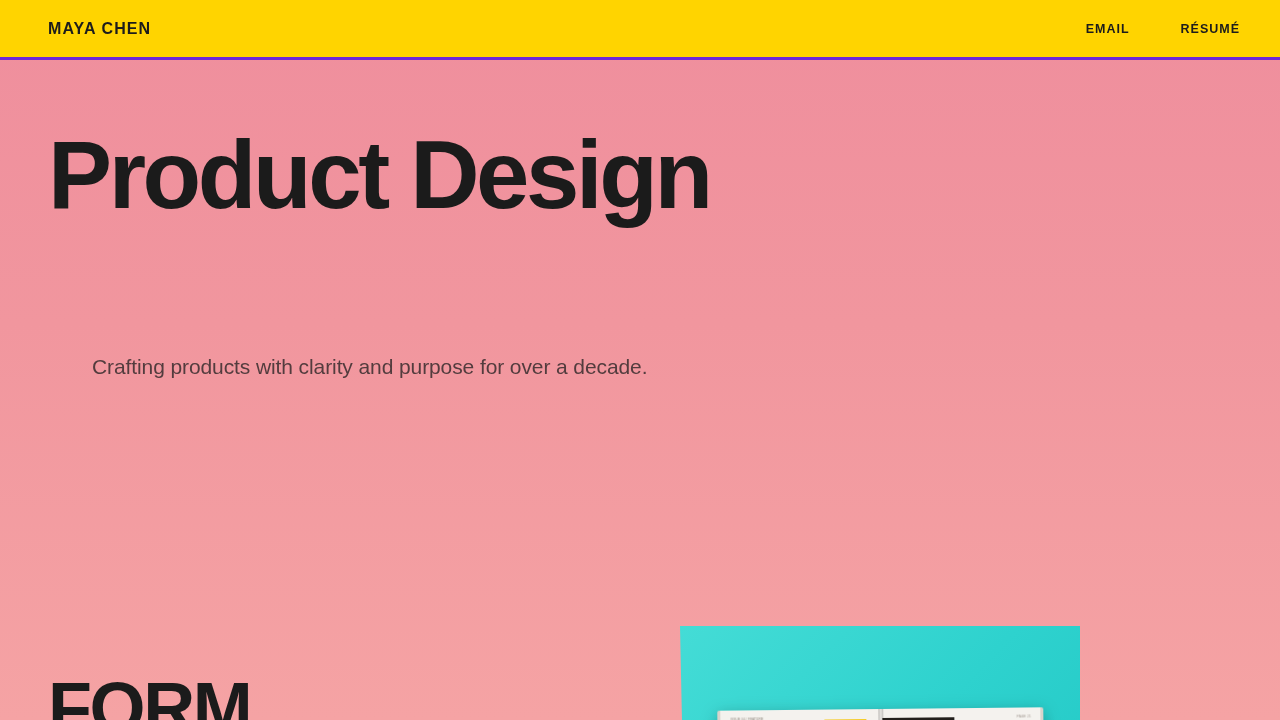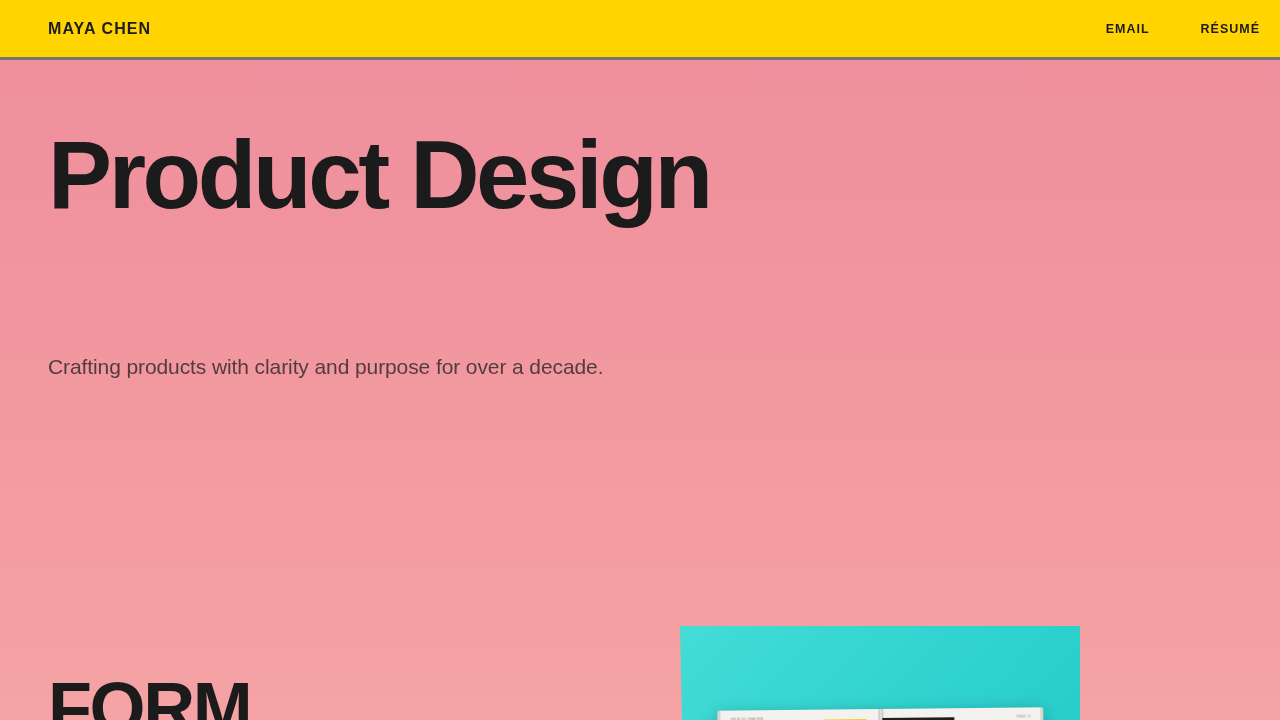--- a/index.html
+++ b/index.html
@@ -16,25 +16,25 @@
     position: relative;
   }
 
   
   .site-header {
     position: absolute;
     top: 0; left: 0;
     width: 1280px;
     height: 60px;
     background: #ffd400;
-    border-bottom: 3px solid #737373;
+    border-bottom: 3px solid #6d28d9;
     display: flex;
     align-items: center;
     justify-content: space-between;
-    padding: 0 20px 0 48px;
+    padding: 0 40px 0 48px;
     z-index: 30;
   }
 
   .brand {
     font-size: 16px;
     font-weight: bold;
     letter-spacing: 1.1px;
     color: #1c1c1c;
     white-space: nowrap;
   }
@@ -89,21 +89,21 @@
     position: absolute;
     left: 48px;
     top: 291px;
     font-size: 21px;
     line-height: 1.52;
     font-weight: normal;
     color: #533c3e;
     letter-spacing: -0.1px;
   }
 
-  .hero-sub .sub-line { display: block; white-space: nowrap; }
+  .hero-sub .sub-line { display: block; white-space: nowrap; margin-left: 44px; }
 
   
   .section-head {
     position: absolute;
     left: 48px;
     top: 612px;
     font-size: 72px;
     font-weight: bold;
     letter-spacing: -2.4px;
     line-height: 1;

